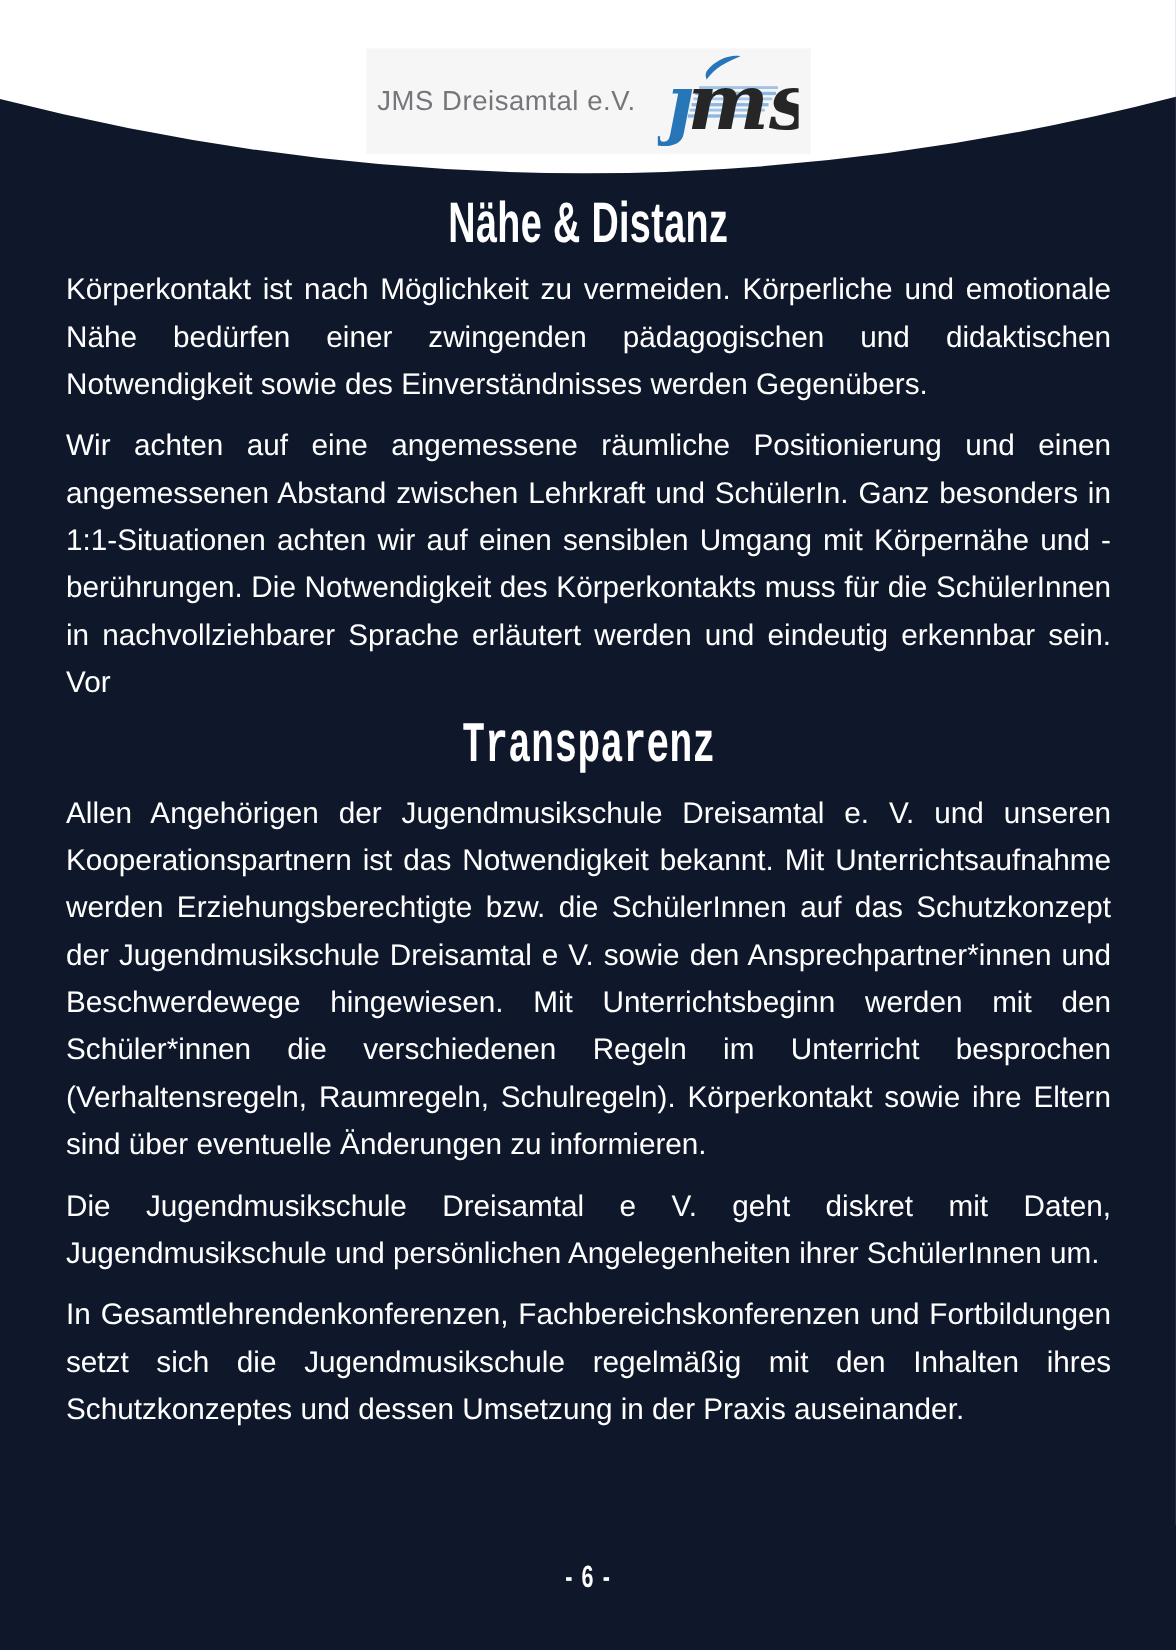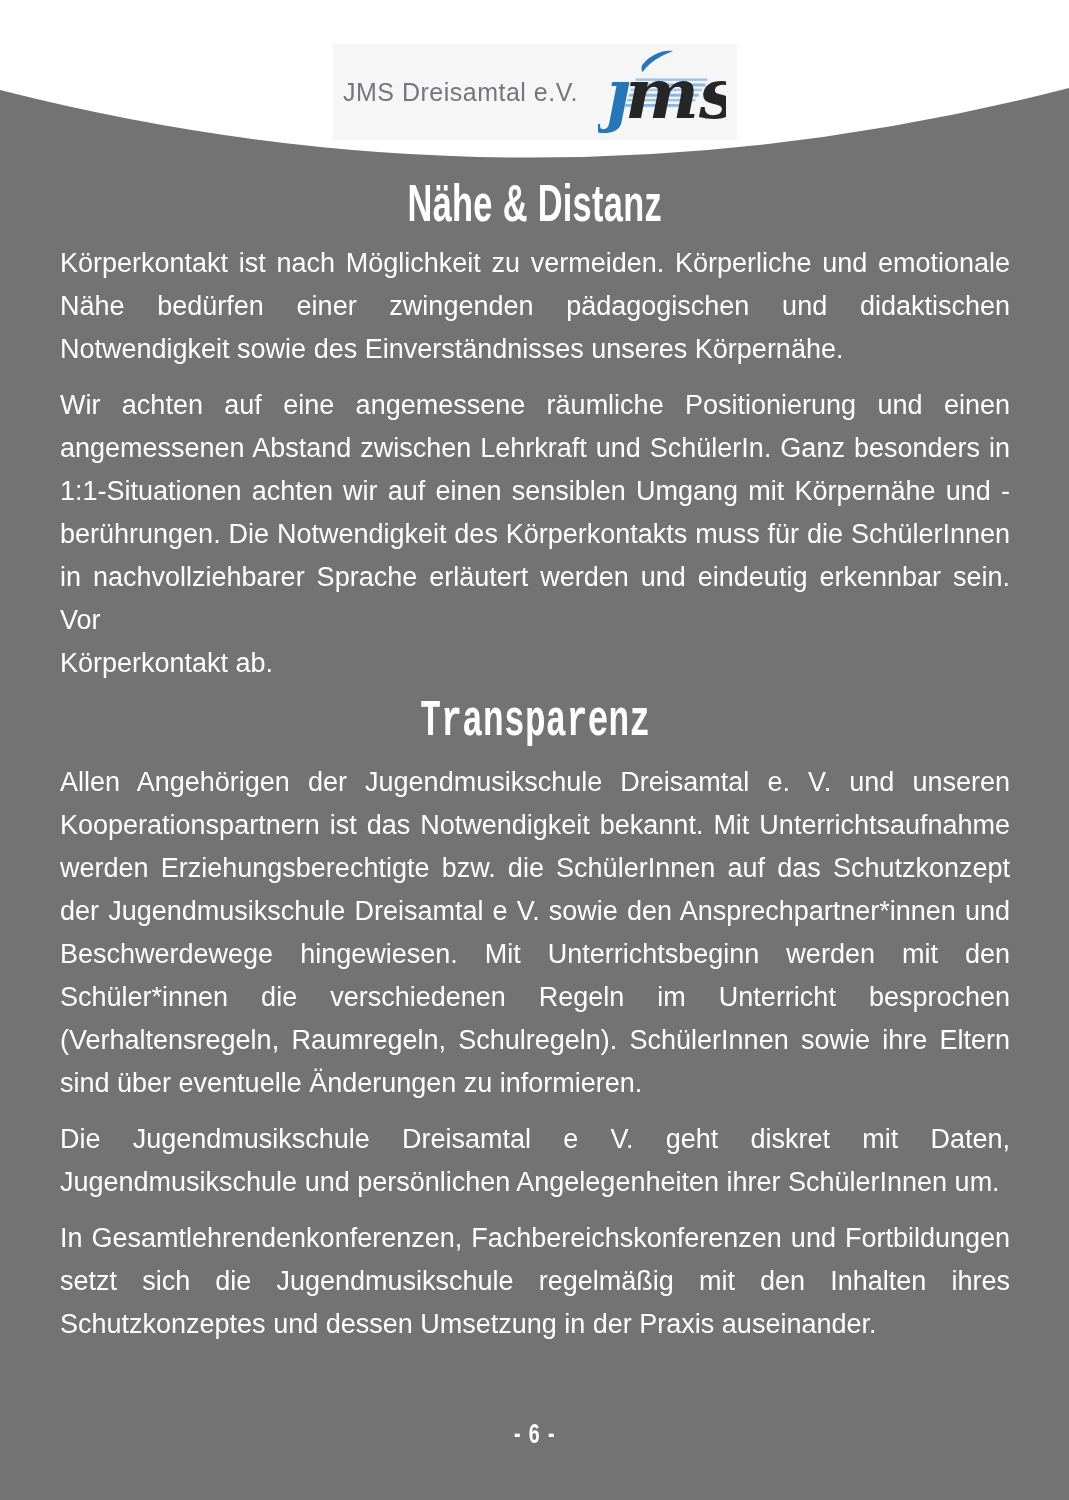--- a/index.html
+++ b/index.html
@@ -3,21 +3,21 @@
 <meta charset="utf-8">
 <style>
   html,body{margin:0;padding:0;}
   body{
     width:1069px;height:1500px;
     font-family:"Liberation Sans","DejaVu Sans",sans-serif;
     background:#ffffff;
   }
   .page{
     position:relative;width:1069px;height:1500px;
-    background:#737373;overflow:hidden;
+    background:#0f172a;overflow:hidden;
   }
   
   .curve{position:absolute;top:0;left:0;display:block;}
   
   .brand{
     position:absolute;top:44px;left:50%;transform:translateX(-50%);
     width:392px;height:96px;background:#f6f6f6;
     display:flex;align-items:center;justify-content:center;gap:20px;
     padding:0 6px;
   }
@@ -88,44 +88,43 @@
 
   <div class="content">
 
     <section class="section">
       <h1 class="section-heading">
         <span class="condensed">Nähe &amp; Distanz</span>
       </h1>
       <div class="para">
           <div class="line">Körperkontakt ist nach Möglichkeit zu vermeiden. Körperliche und emotionale</div>
           <div class="line">Nähe bedürfen einer zwingenden pädagogischen und didaktischen</div>
-          <div class="line last">Notwendigkeit sowie des Einverständnisses unseres Körpernähe.</div>
+          <div class="line last">Notwendigkeit sowie des Einverständnisses werden Gegenübers.</div>
         </div>
       <div class="para">
           <div class="line">Wir achten auf eine angemessene räumliche Positionierung und einen</div>
           <div class="line">angemessenen Abstand zwischen Lehrkraft und SchülerIn. Ganz besonders in</div>
           <div class="line">1:1-Situationen achten wir auf einen sensiblen Umgang mit Körpernähe und -</div>
           <div class="line">berührungen. Die Notwendigkeit des Körperkontakts muss für die SchülerInnen</div>
           <div class="line">in nachvollziehbarer Sprache erläutert werden und eindeutig erkennbar sein. Vor</div>
-          <div class="line last">Körperkontakt ab.</div>
         </div>
     </section>
 
     <section class="section">
       <h1 class="section-heading">
         <span class="condensed">Transparenz</span>
       </h1>
       <div class="para">
           <div class="line">Allen Angehörigen der Jugendmusikschule Dreisamtal e. V. und unseren</div>
           <div class="line">Kooperationspartnern ist das Notwendigkeit bekannt. Mit Unterrichtsaufnahme</div>
           <div class="line">werden Erziehungsberechtigte bzw. die SchülerInnen auf das Schutzkonzept</div>
           <div class="line">der Jugendmusikschule Dreisamtal e V. sowie den Ansprechpartner*innen und</div>
           <div class="line">Beschwerdewege hingewiesen. Mit Unterrichtsbeginn werden mit den</div>
           <div class="line">Schüler*innen die verschiedenen Regeln im Unterricht besprochen</div>
-          <div class="line">(Verhaltensregeln, Raumregeln, Schulregeln). SchülerInnen sowie ihre Eltern</div>
+          <div class="line">(Verhaltensregeln, Raumregeln, Schulregeln). Körperkontakt sowie ihre Eltern</div>
           <div class="line last">sind über eventuelle Änderungen zu informieren.</div>
         </div>
       <div class="para">
           <div class="line">Die Jugendmusikschule Dreisamtal e V. geht diskret mit Daten,</div>
           <div class="line last">Jugendmusikschule und persönlichen Angelegenheiten ihrer SchülerInnen um.</div>
         </div>
       <div class="para">
           <div class="line">In Gesamtlehrendenkonferenzen, Fachbereichskonferenzen und Fortbildungen</div>
           <div class="line">setzt sich die Jugendmusikschule regelmäßig mit den Inhalten ihres</div>
           <div class="line last">Schutzkonzeptes und dessen Umsetzung in der Praxis auseinander.</div>

